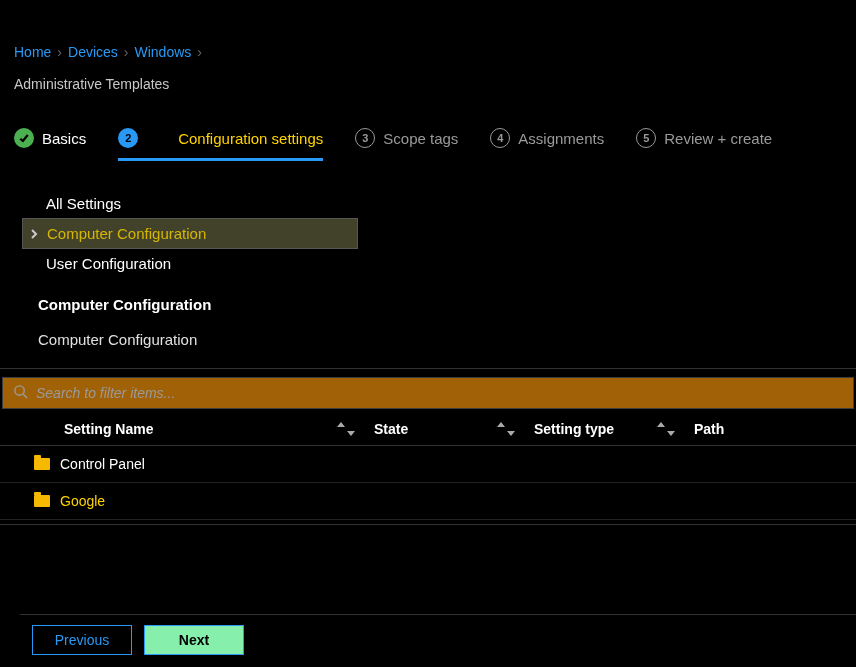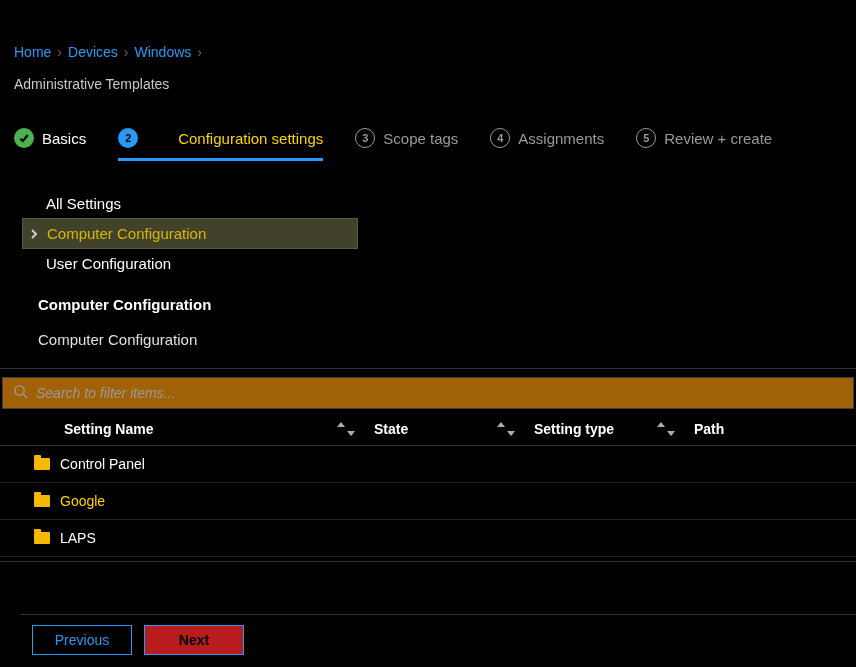--- a/index.html
+++ b/index.html
@@ -150,21 +150,21 @@
   }
   .btn {
     min-width: 100px; height: 30px;
     display: flex; align-items: center; justify-content: center;
     font-size: 14px; cursor: pointer;
   }
   .btn-secondary {
     border: 1px solid #2899f5; color: #2899f5; background: transparent;
   }
   .btn-primary {
-    border: 1px solid #2899f5; background: #b91c1c; color: #000; font-weight: 600;
+    border: 1px solid #2899f5; background: #86efac; color: #000; font-weight: 600;
   }
   .divider-line { height:1px; background:#333; margin-top:4px; }
 </style>
 </head>
 <body>
 
 <div class="breadcrumb">
   <span class="crumb">Home</span>
   <span class="sep">›</span>
   <span class="crumb">Devices</span>
@@ -287,28 +287,19 @@
   </div>
   <div class="grid-row hl">
     <div class="cell-name">
       <span class="folder-icon"></span>
       <span>Google</span>
     </div>
     <div></div>
     <div></div>
     <div></div>
   </div>
-  <div class="grid-row">
-    <div class="cell-name">
-      <span class="folder-icon"></span>
-      <span>LAPS</span>
-    </div>
-    <div></div>
-    <div></div>
-    <div></div>
-  </div>
   <div class="divider-line"></div>
 </div>
 
 <div class="footer">
   <div class="btn btn-secondary">Previous</div>
   <div class="btn btn-primary">Next</div>
 </div>
 
 </body></html>

